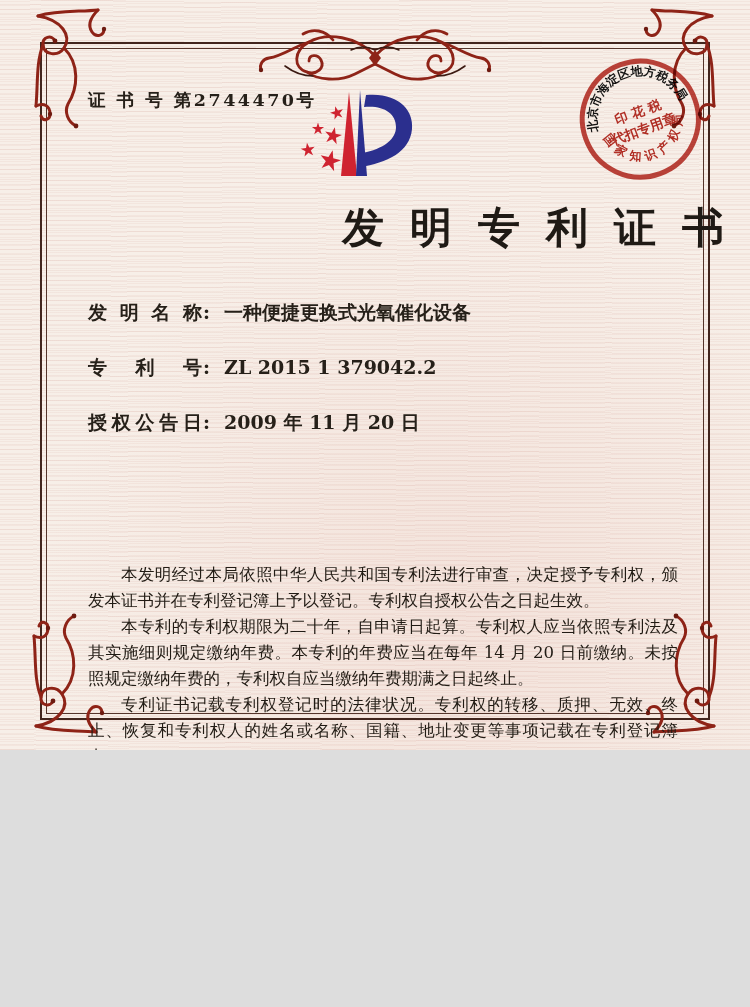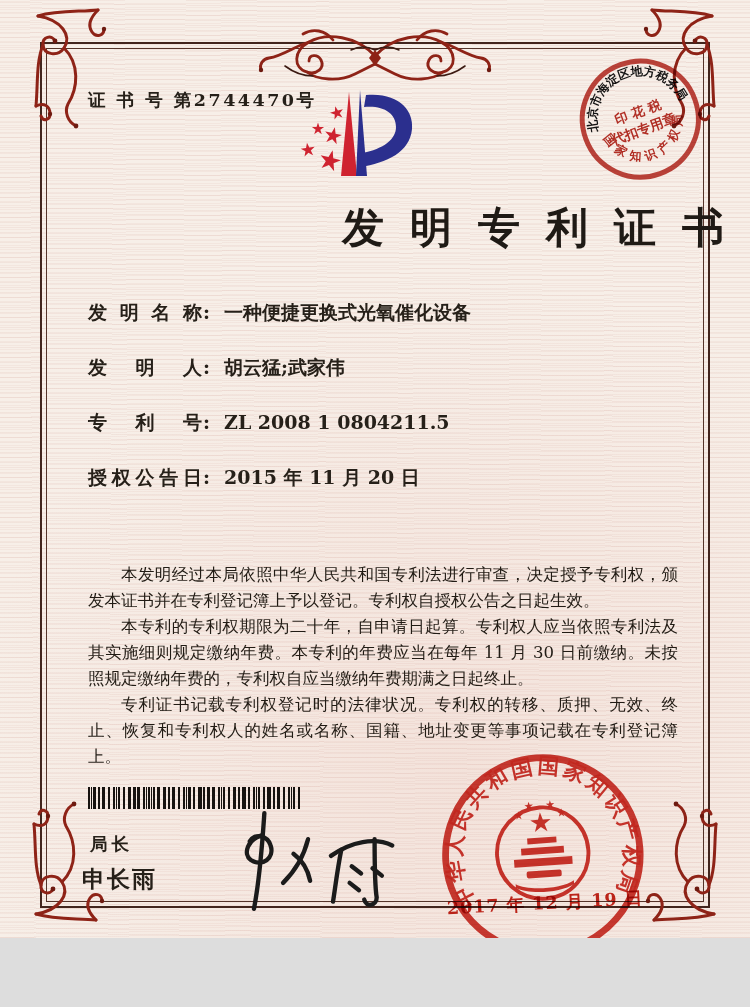--- a/index.html
+++ b/index.html
@@ -1,17 +1,17 @@
 <!DOCTYPE html>
 <html><head>
 <meta charset="utf-8">
 <style>
   html,body{margin:0;padding:0;background:#ddd;}
   .page{
-    position:relative;width:750px;height:938px;overflow:hidden;
+    position:relative;width:750px;height:750px;overflow:hidden;
     font-family:"DejaVu Serif","Liberation Serif",serif;color:#262019;
     background:
       radial-gradient(circle at 62% 82%, rgba(228,175,165,.20), transparent 55%),
       repeating-linear-gradient(0.8deg, rgba(206,148,138,.13) 0 1px, transparent 1px 5px),
       repeating-linear-gradient(-0.6deg, rgba(206,148,138,.10) 0 1px, transparent 1px 4px),
       #f7efe8;
   }
   
   .frame-outer{position:absolute;left:40px;right:40px;top:42px;bottom:30px;border:2.5px solid #42251d;}
   .frame-inner{position:absolute;left:46px;right:46px;top:48px;bottom:36px;border:1px solid #55342a;}
@@ -167,33 +167,30 @@
     </svg>
   </div>
 
   <div class="cert-title">发明专利证书</div>
 
   <div class="fields">
     <div class="field-row">
       <span class="f-label">发明名称</span><span class="f-colon">:</span><span>一种便捷更换式光氧催化设备</span>
     </div>
     <div class="field-row">
-      <span class="f-label">发明人</span><span class="f-colon">:</span><span>胡云猛;武家伟</span>
+      <span class="f-label">专利号</span><span class="f-colon">:</span><span>ZL 2015 1 379042.2</span>
     </div>
     <div class="field-row">
-      <span class="f-label">专利号</span><span class="f-colon">:</span><span>ZL 2008 1 0804211.5</span>
-    </div>
-    <div class="field-row">
-      <span class="f-label">授权公告日</span><span class="f-colon">:</span><span>2015 年 11 月 20 日</span>
+      <span class="f-label">授权公告日</span><span class="f-colon">:</span><span>2009 年 11 月 20 日</span>
     </div>
   </div>
 
   <div class="body-text">
     <p>本发明经过本局依照中华人民共和国专利法进行审查，决定授予专利权，颁发本证书并在专利登记簿上予以登记。专利权自授权公告之日起生效。</p>
-    <p>本专利的专利权期限为二十年，自申请日起算。专利权人应当依照专利法及其实施细则规定缴纳年费。本专利的年费应当在每年 11 月 30 日前缴纳。未按照规定缴纳年费的，专利权自应当缴纳年费期满之日起终止。</p>
+    <p>本专利的专利权期限为二十年，自申请日起算。专利权人应当依照专利法及其实施细则规定缴纳年费。本专利的年费应当在每年 14 月 20 日前缴纳。未按照规定缴纳年费的，专利权自应当缴纳年费期满之日起终止。</p>
     <p>专利证书记载专利权登记时的法律状况。专利权的转移、质押、无效、终止、恢复和专利权人的姓名或名称、国籍、地址变更等事项记载在专利登记簿上。</p>
   </div>
 
   <div class="barcode"></div>
 
   <div class="sig-title">局长</div>
   <div class="sig-name">申长雨</div>
   <div class="sig-script">
     <svg width="230" height="104" viewBox="0 0 190 100">
       <g fill="none" stroke="#1b1b1b" stroke-width="4.2" stroke-linecap="round">

